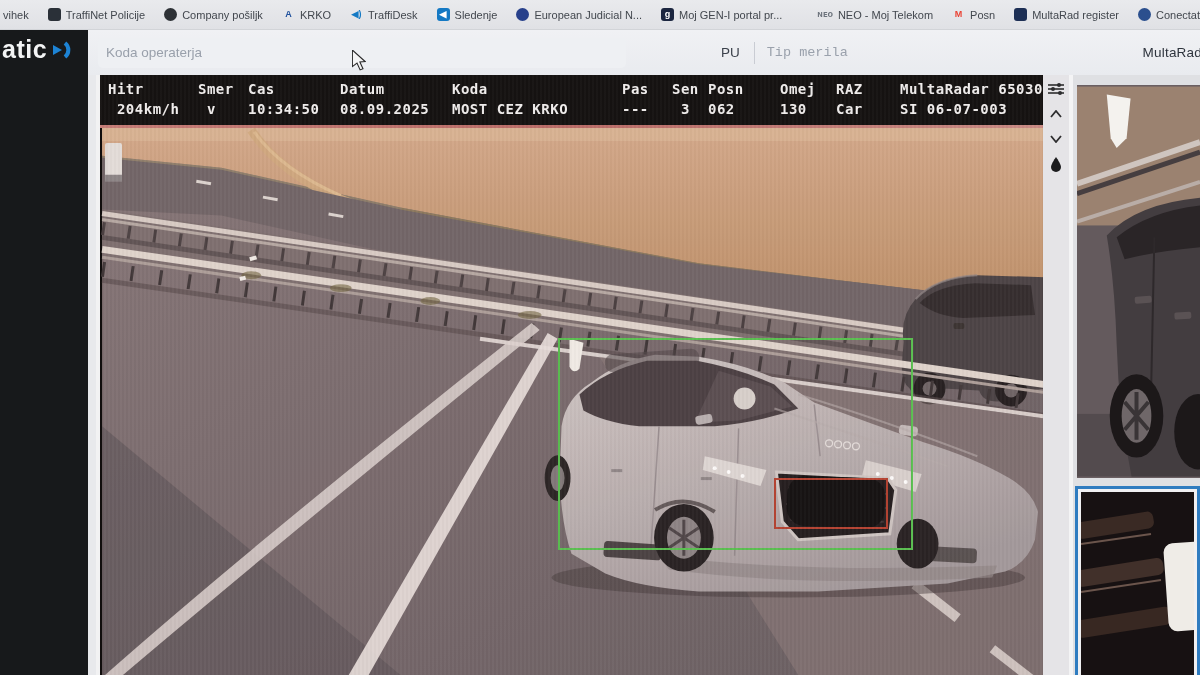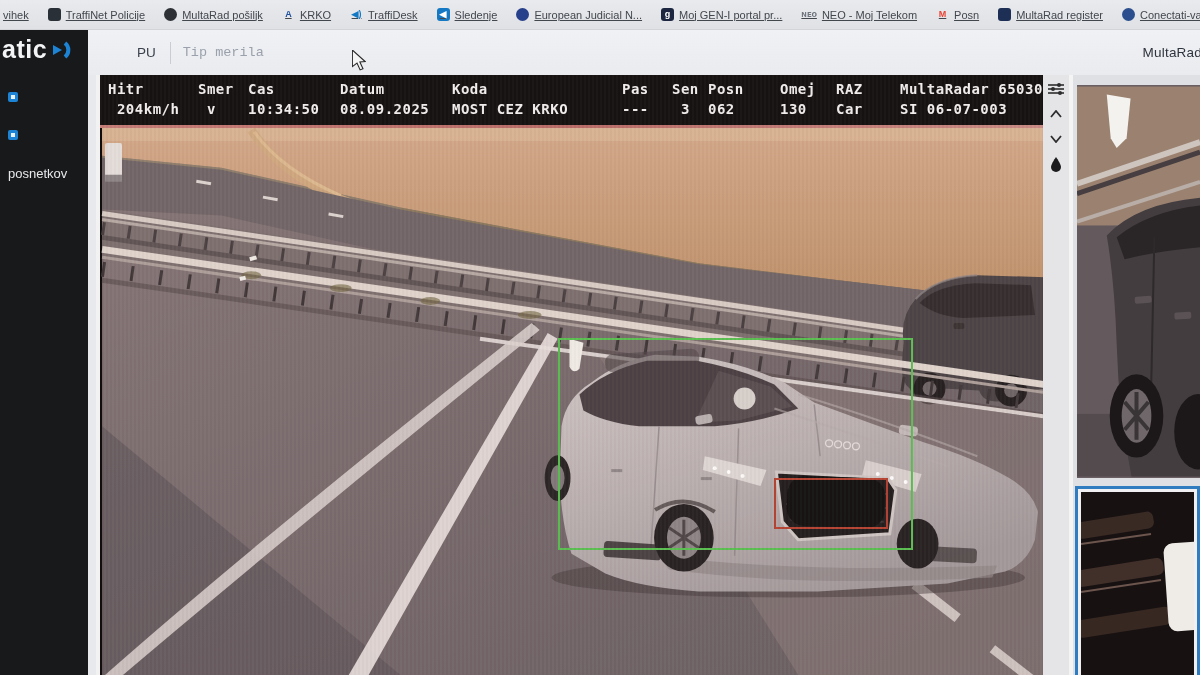--- a/index.html
+++ b/index.html
@@ -4,33 +4,33 @@
 <style>
   html,body{margin:0;padding:0;background:#c9cacd;}
   .stage{position:relative;width:1200px;height:675px;overflow:hidden;
          background:#e8e9ec;font-family:"Liberation Sans",sans-serif;
          -webkit-font-smoothing:antialiased;}
   
   .bookmarks{position:absolute;left:0;top:0;width:1200px;height:30px;
              background:linear-gradient(#e9eaed,#e0e1e5);display:flex;align-items:center;
              gap:19px;padding-left:3px;box-sizing:border-box;white-space:nowrap;overflow:hidden;
              border-bottom:1px solid #d2d4d8;}
-  .bm{display:inline-flex;align-items:center;gap:5px;color:#42474e;font-size:11px;cursor:default;text-decoration:underline;}
+  .bm{display:inline-flex;align-items:center;gap:5px;color:#42474e;font-size:11px;cursor:default;}
   .bmi{display:inline-flex;align-items:center;justify-content:center;width:13px;height:13px;
        font-size:9px;font-weight:bold;line-height:13px;overflow:hidden;}
   .bmi.square{border-radius:3px;}
   .bmi.circle{border-radius:50%;}
   .bmi.none{width:auto;min-width:13px;background:transparent!important;}
   
   .filterbar{position:absolute;left:88px;top:30px;width:1112px;height:45px;
              background:linear-gradient(#f0f1f4,#e9ebef);display:flex;align-items:center;
              box-sizing:border-box;padding:0 0 0 10px;color:#3c424c;font-size:13.5px;}
   .field{flex:0 0 520px;height:30px;display:flex;align-items:center;padding-left:8px;
          background:#eef0f3;border-radius:5px;color:#99a0ab;}
-  .pu{margin-left:39px;color:#3b414b;font-weight:500;}
+  .pu{margin-left:95px;color:#3b414b;font-weight:500;}
   .vsep{width:1px;height:22px;background:#c9ccd3;margin:0 12px 0 14px;}
   .tipmerila{color:#9aa1ac;font-family:Liberation Mono, monospace;}
   .panel-title{margin-left:auto;color:#2e343d;font-size:13.5px;letter-spacing:.2px;
                transform:translateX(2px);}
   
   .sidebar{position:absolute;left:0;top:30px;width:88px;height:645px;background:#17191b;color:#e9ebec;}
   .logo{display:flex;align-items:center;gap:6px;padding:5px 0 0 2px;font-size:25px;font-weight:bold;
         letter-spacing:.5px;color:#f3f4f5;}
   .menu{margin-top:26px;display:flex;flex-direction:column;gap:24px;padding-left:8px;}
   .sbitem{display:flex;align-items:center;gap:8px;font-size:13px;color:#e6e8ea;min-height:14px;cursor:default;}
@@ -82,21 +82,21 @@
     <span style="display:flex;gap:19px;align-items:center;">
         <span class="bm">
           <span class="bml">vihek</span>
         </span>
         <span class="bm">
           <span class="bmi square" style="background: rgb(42, 48, 56);"></span>
           <span class="bml">TraffiNet Policije</span>
         </span>
         <span class="bm">
           <span class="bmi circle" style="background: rgb(45, 49, 54);"></span>
-          <span class="bml">MultaRad pošiljk</span>
+          <span class="bml">Company pošiljk</span>
         </span>
         <span class="bm">
           <span class="bmi none" style="color: rgb(29, 79, 156);">A</span>
           <span class="bml">KRKO</span>
         </span>
         <span class="bm">
           <span class="bmi none" style="color: rgb(20, 121, 196);">◀)</span>
           <span class="bml">TraffiDesk</span>
         </span>
         <span class="bm">
@@ -105,64 +105,56 @@
         </span>
         <span class="bm">
           <span class="bmi circle" style="background: rgb(39, 64, 139);"></span>
           <span class="bml">European Judicial N...</span>
         </span>
         <span class="bm">
           <span class="bmi square" style="background: rgb(28, 38, 64); color: rgb(255, 255, 255);">g</span>
           <span class="bml">Moj GEN-I portal pr...</span>
         </span>
         <span class="bm">
-          <span class="bmi none" style="color: rgb(108, 115, 124);">ɴᴇᴏ</span>
+          <span class="bmi none" style="color: rgb(108, 115, 124); margin-left: 16px;">ɴᴇᴏ</span>
           <span class="bml">NEO - Moj Telekom</span>
         </span>
         <span class="bm">
           <span class="bmi none" style="color: rgb(234, 67, 53);">M</span>
           <span class="bml">Posn</span>
         </span>
         <span class="bm">
           <span class="bmi square" style="background: rgb(29, 47, 85);"></span>
           <span class="bml">MultaRad register</span>
         </span>
         <span class="bm">
           <span class="bmi circle" style="background: rgb(43, 79, 142);"></span>
           <span class="bml">Conectati-va la Ofici...</span>
         </span>
       </span>
   </div>
 
   <div class="filterbar">
+    <div class="field">
+      <span>Koda operaterja</span>
+    </div>
     <span class="pu">PU</span>
     <span class="vsep"></span>
     <span class="tipmerila">Tip merila</span>
     <span class="panel-title">MultaRad</span>
   </div>
 
   <div class="sidebar">
     <div class="logo">
       <span>atic</span>
       <svg width="22" height="18" viewBox="0 0 22 18">
         <polygon points="0,4 9,9 0,14" fill="#1d83d4"></polygon>
         <path d="M12,2 A9,9 0 0 1 12,16" stroke="#1d83d4" stroke-width="4" fill="none"></path>
       </svg>
     </div>
-    <div class="menu">
-        <div class="sbitem">
-          <span class="sbico"></span>
-        </div>
-        <div class="sbitem">
-          <span class="sbico"></span>
-        </div>
-        <div class="sbitem">
-          <span>posnetkov</span>
-        </div>
-      </div>
   </div>
 
   <div class="photo">
     <div class="databar">
         <div class="rcol"><div>Hitr</div><div> 204km/h</div></div>
         <div class="rcol"><div>Smer</div><div> v</div></div>
         <div class="rcol"><div>Cas</div><div>10:34:50</div></div>
         <div class="rcol"><div>Datum</div><div>08.09.2025</div></div>
         <div class="rcol"><div>Koda</div><div>MOST CEZ KRKO</div></div>
         <div class="rcol"><div>Pas</div><div>---</div></div>

